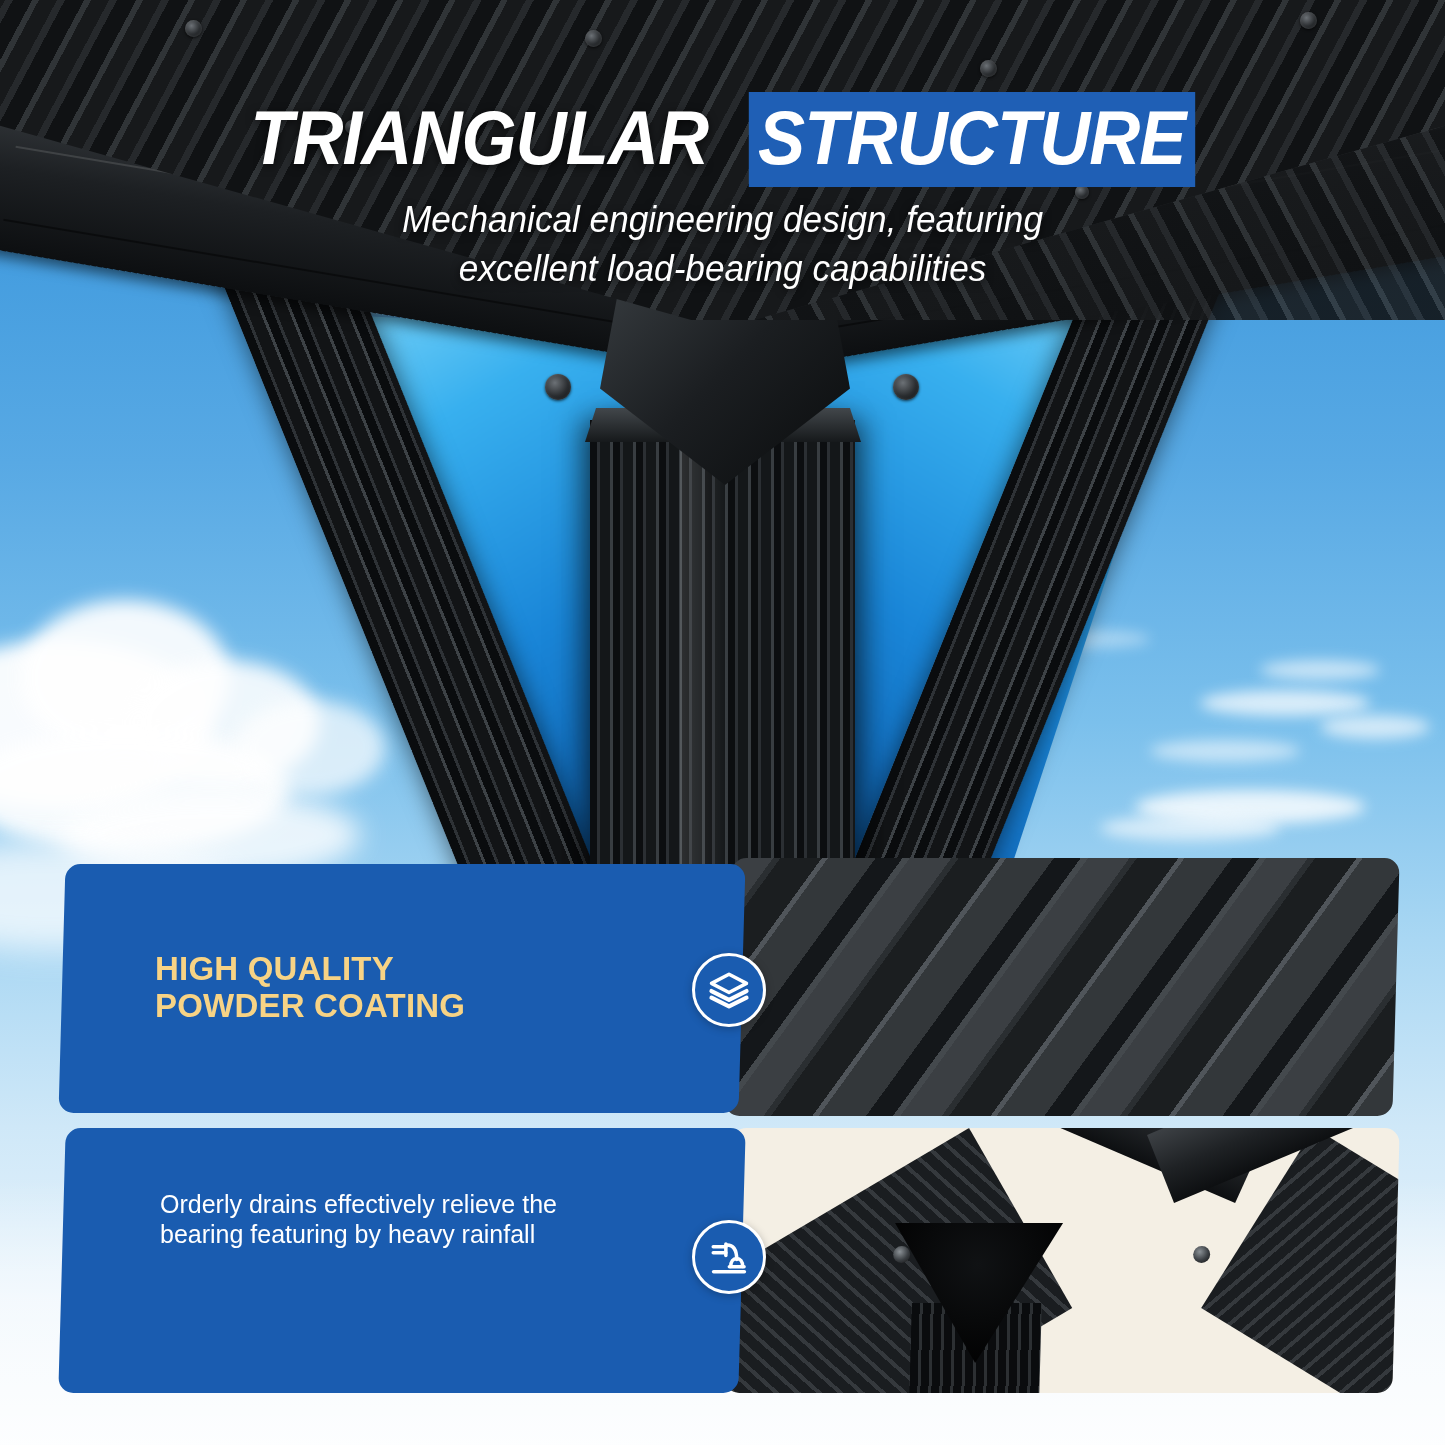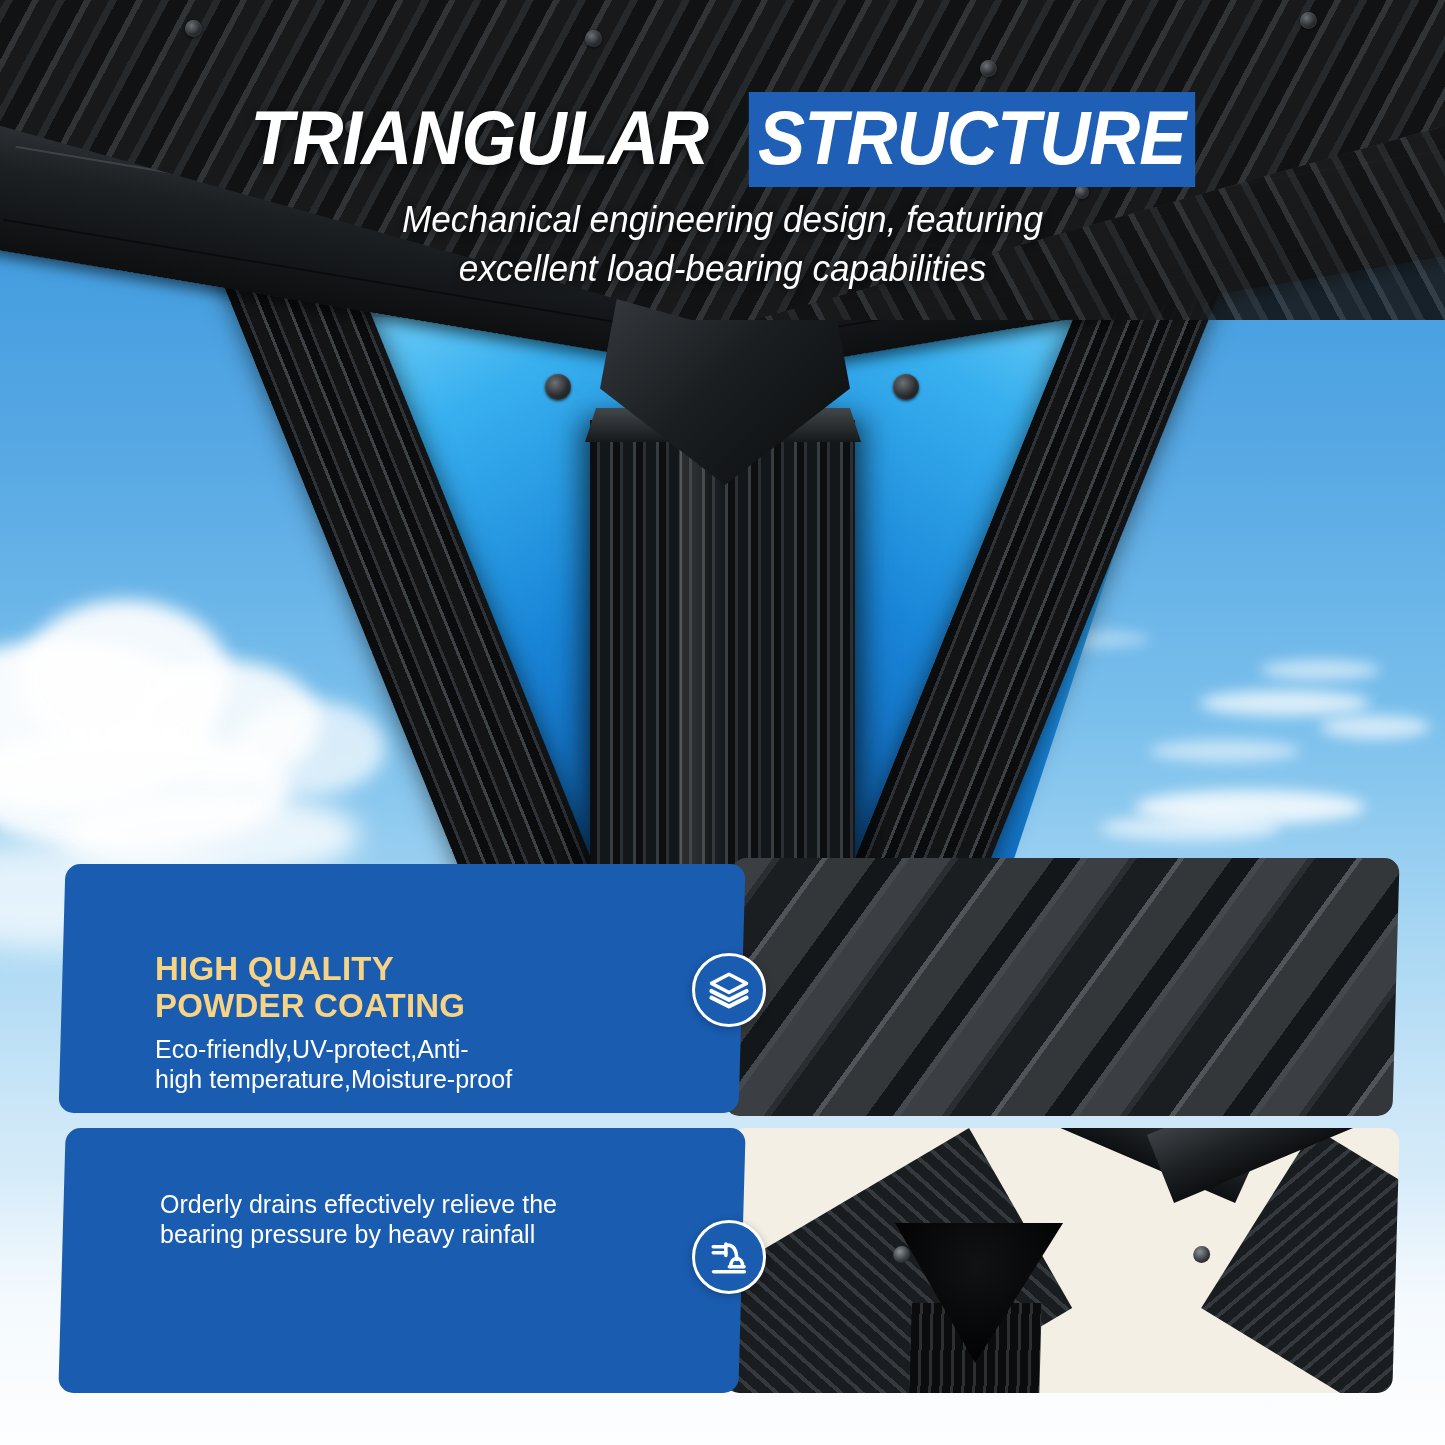--- a/index.html
+++ b/index.html
@@ -331,22 +331,20 @@
     <span class="hl-word">TRIANGULAR</span><span class="hl-hi">STRUCTURE</span>
   </div>
   <div class="subhead">Mechanical engineering design, featuring
 excellent load-bearing capabilities</div>
 
   <div class="card-photo c1p"></div>
   <div class="card-blue c1"></div>
   <div class="card-text ct1">
     <div class="feat-title">HIGH QUALITY
 POWDER COATING</div>
-    <div class="feat-desc">Eco-friendly,UV-protect,Anti-
-high temperature,Moisture-proof</div>
   </div>
   <div class="icon-badge ib1">
     <svg viewBox="0 0 24 24">
       <polygon points="12,3 22,8.2 12,13.4 2,8.2" fill="none" stroke="#fff" stroke-width="2" stroke-linejoin="round"></polygon>
       <polyline points="2,12.6 12,17.6 22,12.6" fill="none" stroke="#fff" stroke-width="2.4" stroke-linejoin="round" stroke-linecap="round"></polyline>
       <polyline points="2,16.4 12,21.4 22,16.4" fill="none" stroke="#fff" stroke-width="2.4" stroke-linejoin="round" stroke-linecap="round"></polyline>
     </svg>
   </div>
 
   <div class="card-photo c2p">
@@ -355,21 +353,21 @@
     <div class="joint-beam jb-post"></div>
     <div class="jb-drain"></div>
     <div class="joint-beam jb-l"></div>
     <div class="joint-beam jb-r"></div>
     <div class="jb-screw" style="left:165px;top:118px;"></div>
     <div class="jb-screw" style="left:465px;top:118px;"></div>
   </div>
   <div class="card-blue c2"></div>
   <div class="card-text ct2">
     <div class="feat-desc">Orderly drains effectively relieve the
-bearing pressure by heavy rainfall</div>
+bearing featuring by heavy rainfall</div>
   </div>
   <div class="icon-badge ib2">
     <svg viewBox="0 0 24 24">
       <path d="M3 6.2h7.2" stroke="#fff" stroke-width="2" stroke-linecap="round" fill="none"></path>
       <path d="M3 9.6h7.2" stroke="#fff" stroke-width="2" stroke-linecap="round" fill="none"></path>
       <path d="M10.2 4.6v6.6" stroke="#fff" stroke-width="2" stroke-linecap="round" fill="none"></path>
       <path d="M10.8 5.2c4 0 5.6 3.4 5.6 8.2" stroke="#fff" stroke-width="2" fill="none" stroke-linecap="round"></path>
       <path d="M13 17.4c0-3 1.4-4.6 3.4-4.6s3.4 1.6 3.4 4.6" stroke="#fff" stroke-width="2" fill="none" stroke-linecap="round"></path>
       <path d="M3.2 20.4h17.6" stroke="#fff" stroke-width="2" stroke-linecap="round" fill="none"></path>
       <path d="M12.2 17.6h8.4" stroke="#fff" stroke-width="2" stroke-linecap="round" fill="none"></path>

